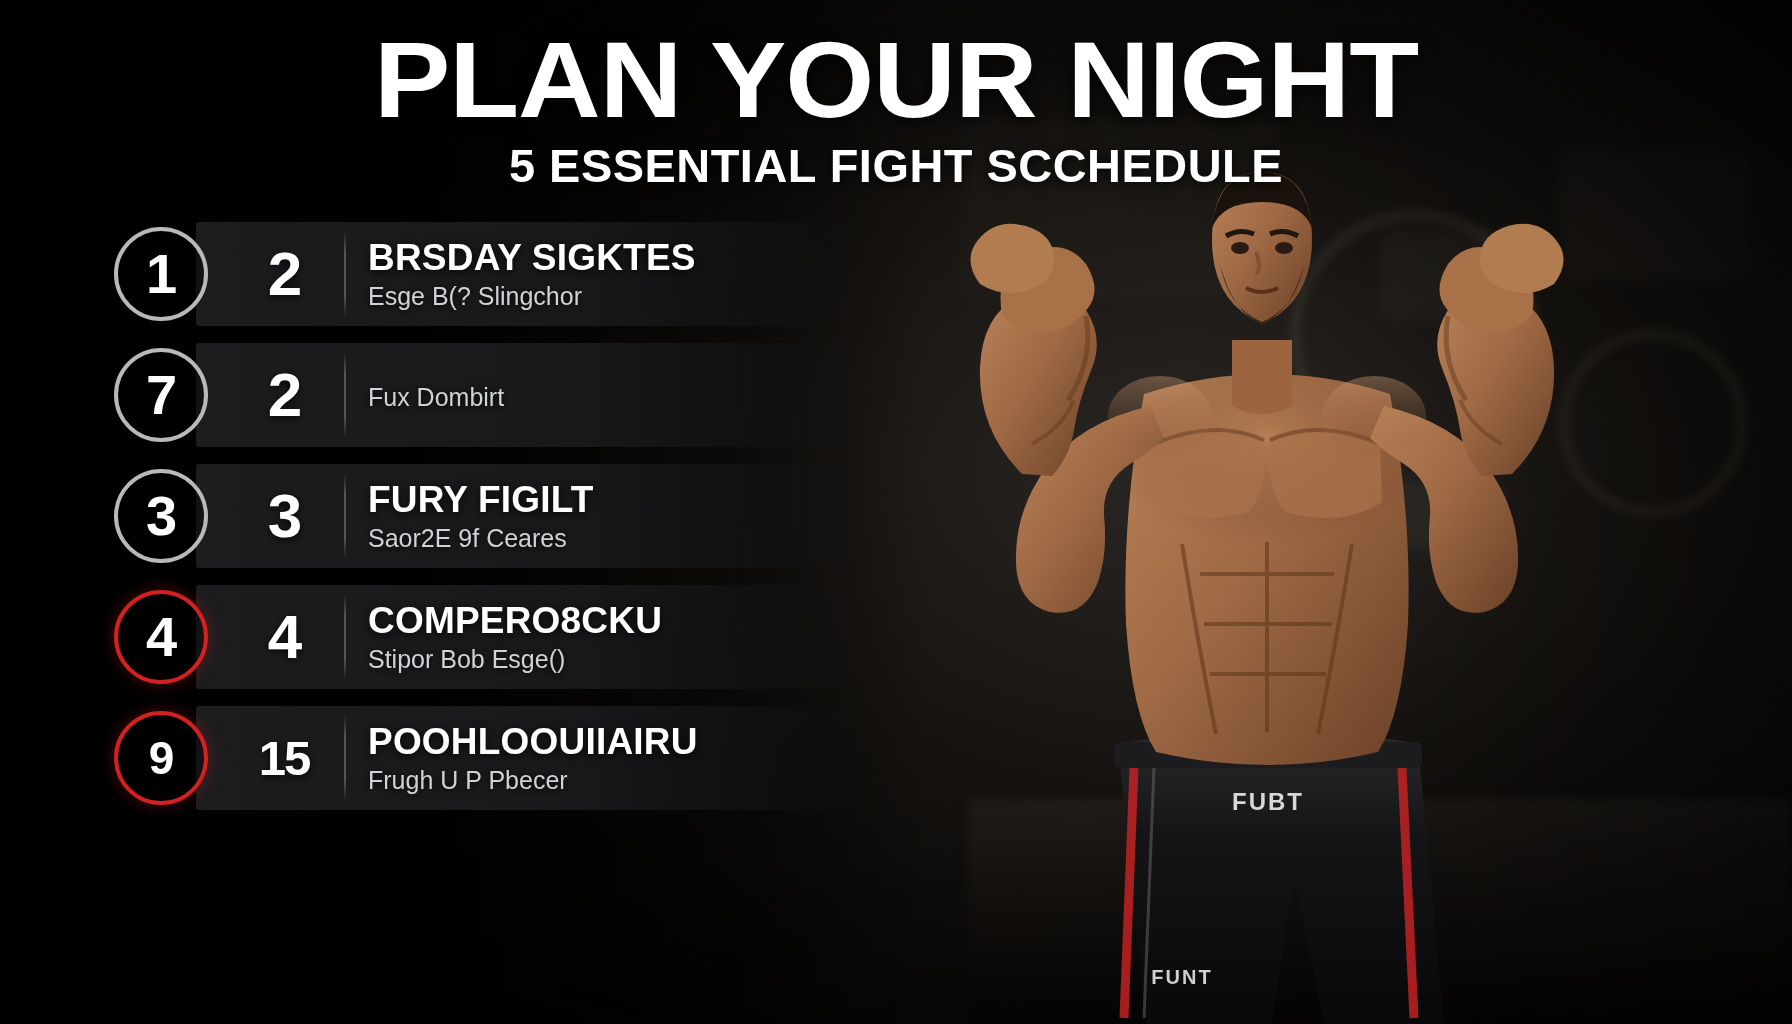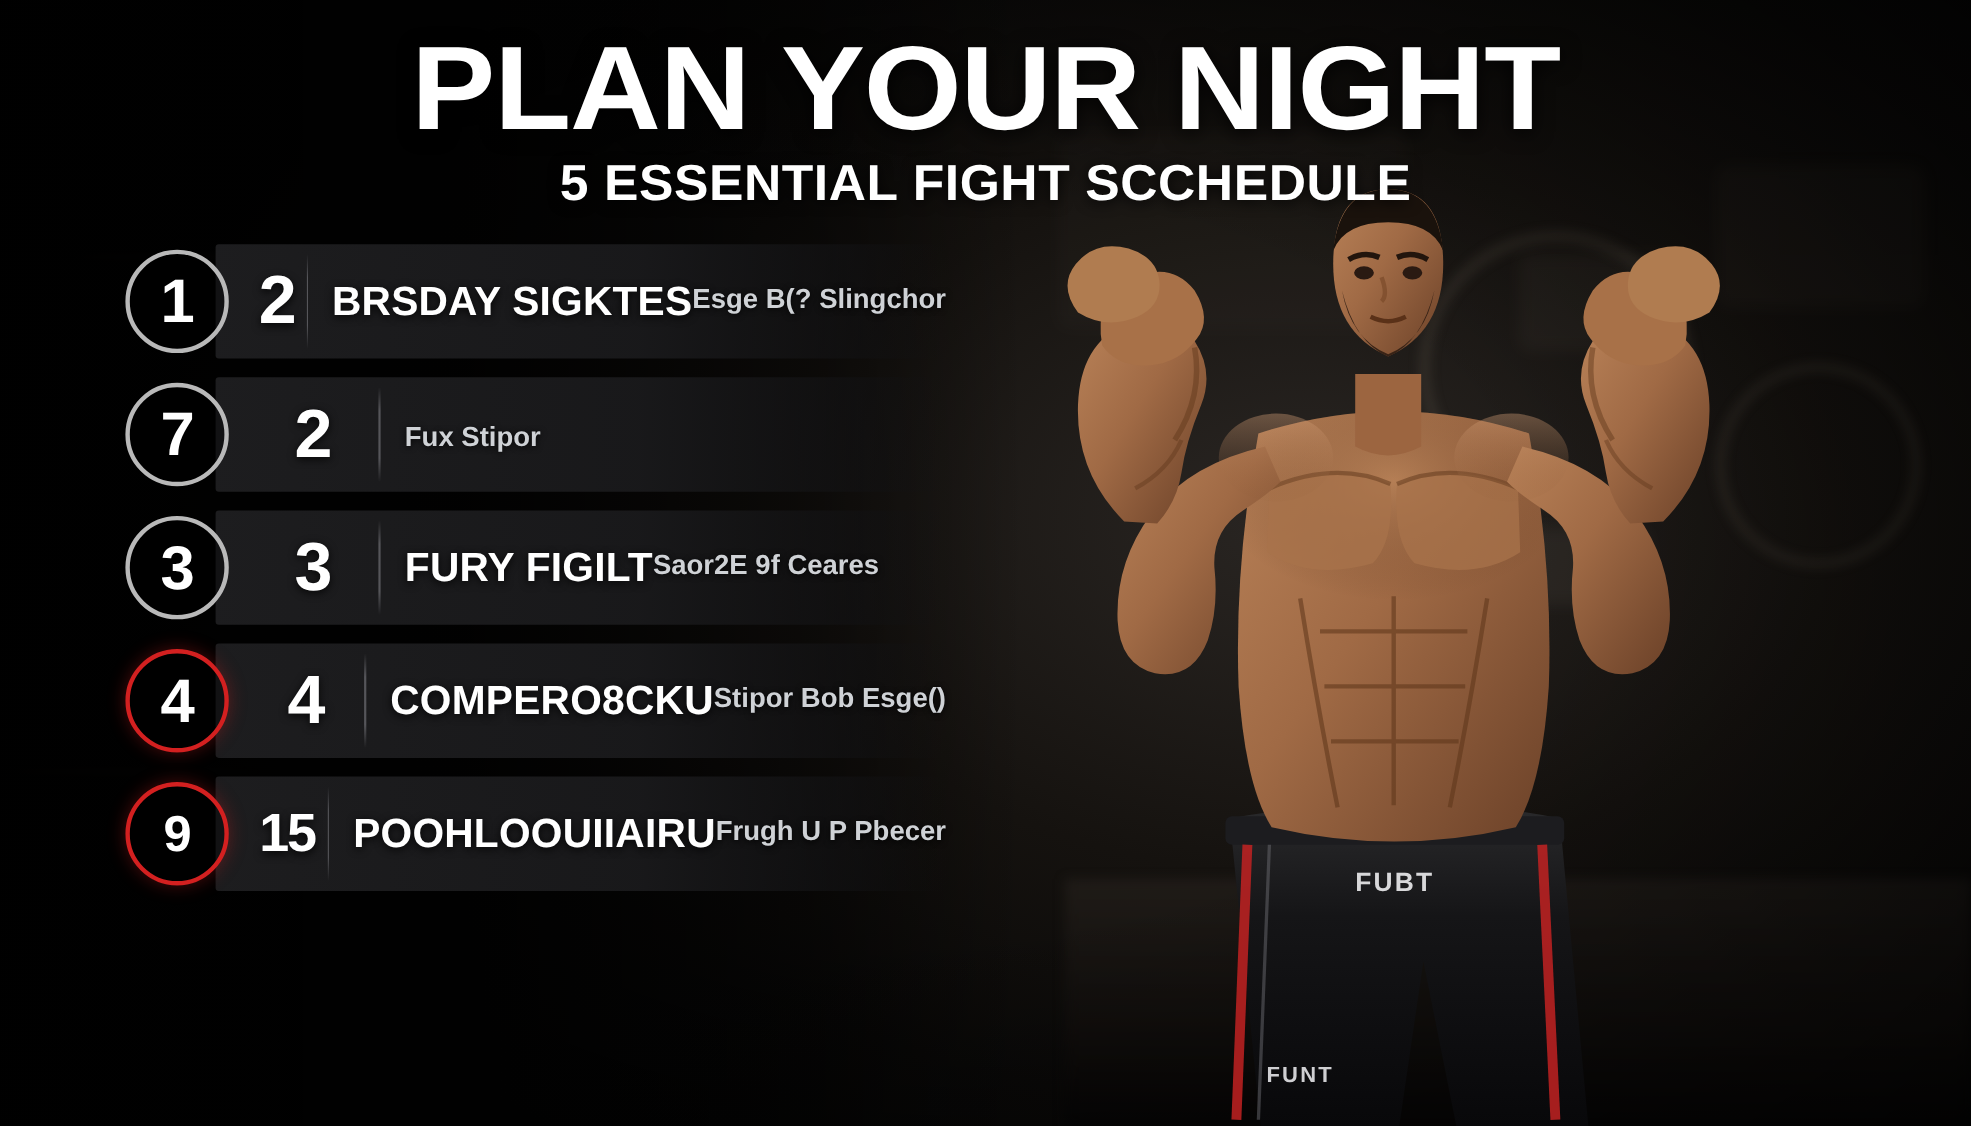--- a/index.html
+++ b/index.html
@@ -169,35 +169,35 @@
     z-index: 2;
     width: 2px;
     height: 86px;
     background: linear-gradient(180deg, rgba(90,90,95,0) 0%, rgba(105,105,110,.75) 25%, rgba(105,105,110,.75) 75%, rgba(90,90,95,0) 100%);
     margin-right: 22px;
   }
   .texts {
     position: relative;
     z-index: 2;
     display: flex;
-    flex-direction: row;
+    flex-direction: column;
     justify-content: center;
   }
   .row-title {
     color: #ffffff;
     font-weight: 700;
     font-size: 37px;
     line-height: 40px;
     letter-spacing: 0.2px;
     text-shadow: 0 2px 8px rgba(0,0,0,.85);
     white-space: nowrap;
   }
   .row-sub {
     color: #cfd2d6;
-    font-weight: 700;
+    font-weight: 400;
     font-size: 25px;
     line-height: 30px;
     margin-top: 3px;
     text-shadow: 0 1px 6px rgba(0,0,0,.85);
     white-space: nowrap;
   }
 
   
   .fighter {
     position: absolute;
@@ -322,21 +322,21 @@
         <div class="row-sub">Esge B(? Slingchor</div>
       </div>
     </div>
 
     <div class="row">
       <div class="row-bg"></div>
       <div class="badge">7</div>
       <div class="bignum">2</div>
       <div class="divider"></div>
       <div class="texts">
-        <div class="row-sub">Fux Stipor</div>
+        <div class="row-sub">Fux Dombirt</div>
       </div>
     </div>
 
     <div class="row">
       <div class="row-bg"></div>
       <div class="badge">3</div>
       <div class="bignum">3</div>
       <div class="divider"></div>
       <div class="texts">
         <div class="row-title">FURY FIGILT</div>

